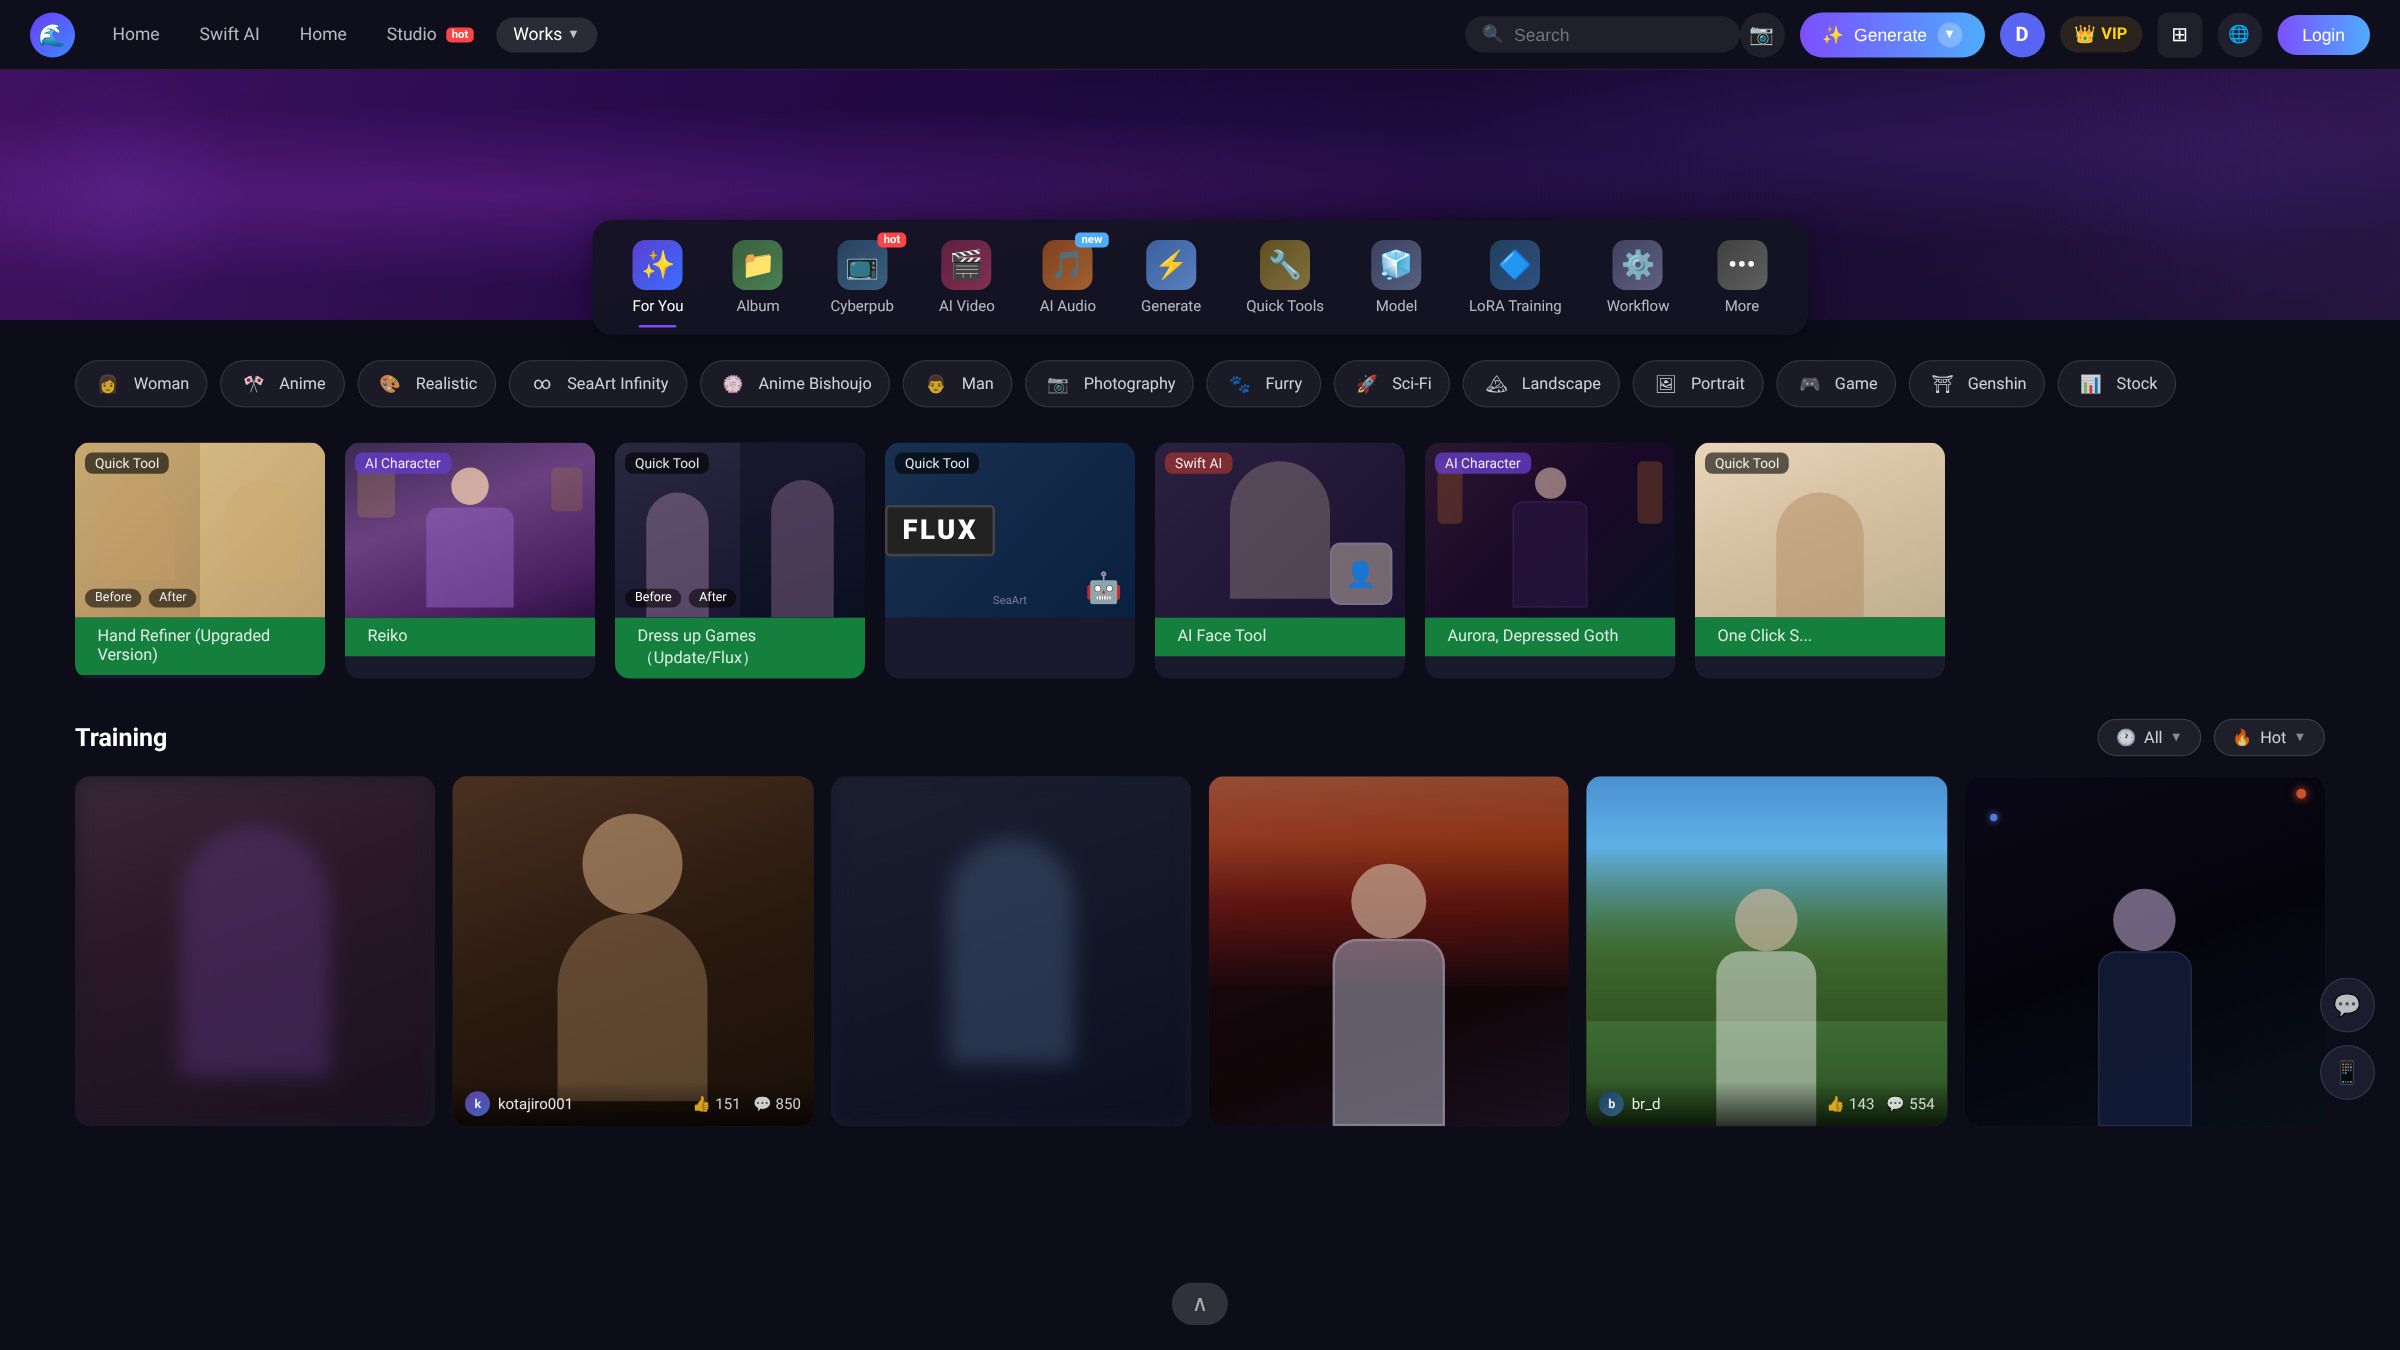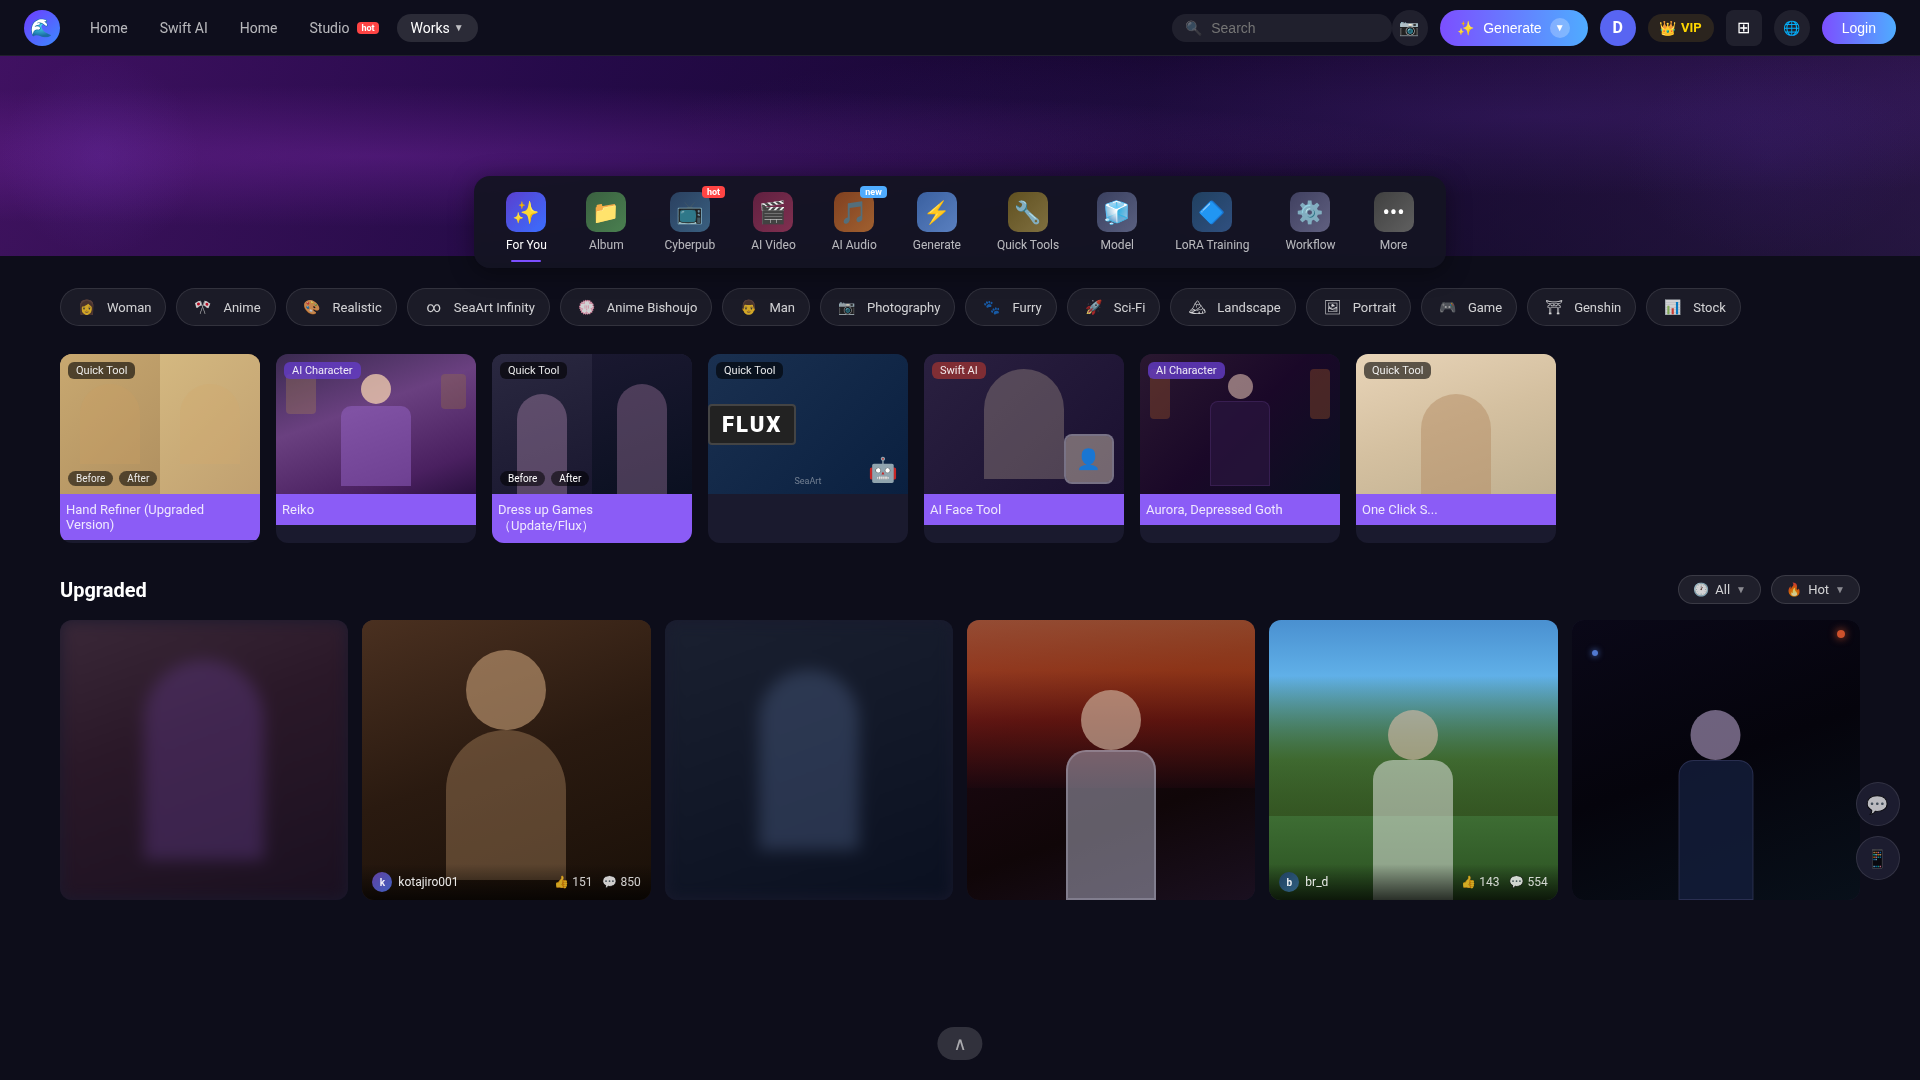--- a/index.html
+++ b/index.html
@@ -322,24 +322,24 @@
       top: 8px; left: 8px;
       background: rgba(0,0,0,0.6);
       border-radius: 6px;
       padding: 2px 8px;
       font-size: 11px;
       color: rgba(255,255,255,0.9);
     }
     .tool-card-label-overlay.purple { background: rgba(100,60,200,0.8); }
     .tool-card-label-overlay.swift { background: rgba(150,50,50,0.8); }
     .tool-card-title {
-      padding: 8px 6px;
+      padding: 8px 18px;
       font-size: 13px;
       color: rgba(255,255,255,0.85);
-      background: #8b5cf6;
+      background: #15803d;
     }
 
     
     .explore-header {
       display: flex;
       align-items: center;
       justify-content: space-between;
       margin-bottom: 16px;
     }
     .explore-title {
@@ -813,21 +813,21 @@
         <div class="tool-card-label-overlay">Quick Tool</div>
       </div>
       <div class="tool-card-title">One Click S...</div>
     </div>
 
   </div>
 </div>
 
 <div class="section">
   <div class="explore-header">
-    <div class="explore-title">Upgraded</div>
+    <div class="explore-title">Training</div>
     <div class="explore-filters">
       <div class="filter-btn">
         <span>🕐</span>
         <span>All</span>
         <span style="font-size:10px;opacity:0.6;">▼</span>
       </div>
       <div class="filter-btn">
         <span>🔥</span>
         <span>Hot</span>
         <span style="font-size:10px;opacity:0.6;">▼</span>

